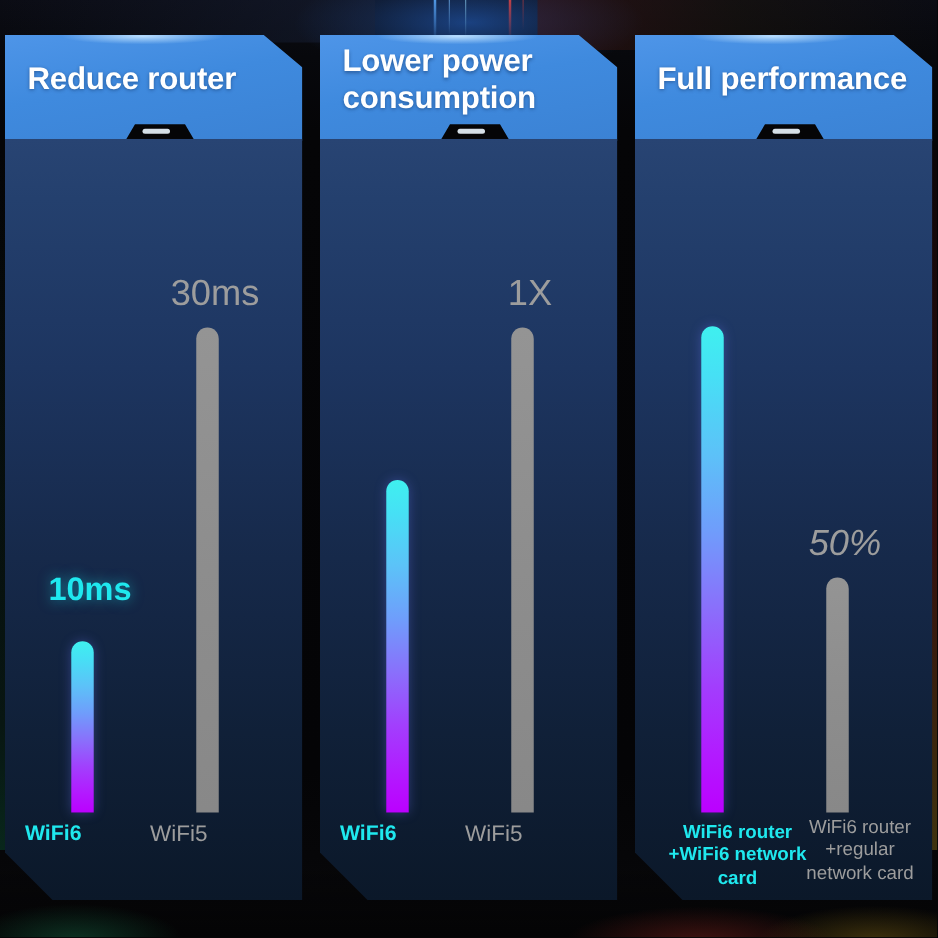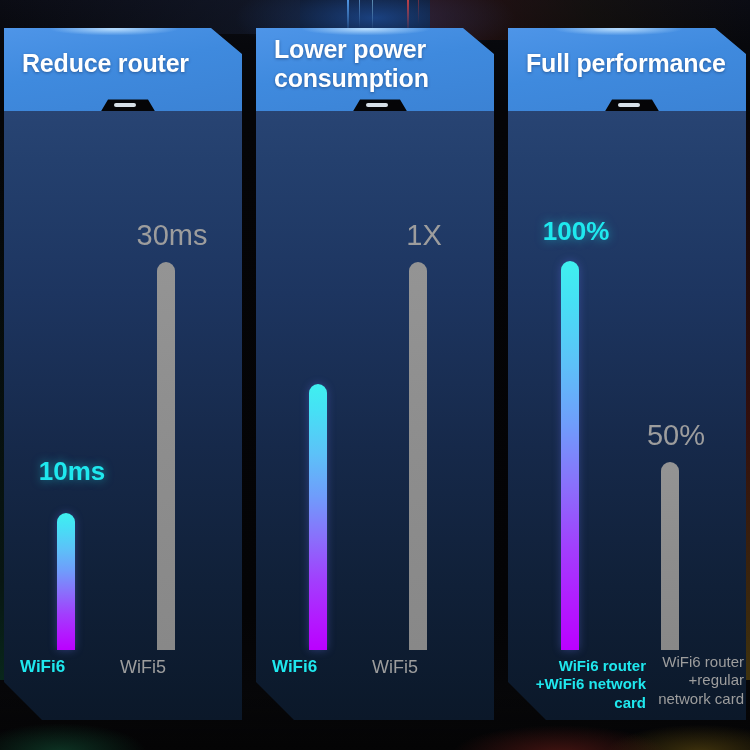--- a/index.html
+++ b/index.html
@@ -184,21 +184,21 @@
     color: #1fe8ee;
     font-size: 17px;
     font-weight: bold;
   }
   .bar-caption.muted {
     color: #9d9d9d;
     font-size: 18px;
     font-weight: normal;
   }
   
-  .bar-caption.multiline { text-align: right; left: 8px; width: 112px; font-size: 15px; line-height: 1.22; }
+  .bar-caption.multiline { text-align: center; left: 8px; width: 112px; font-size: 15px; line-height: 1.22; }
   .bar-caption.multiline.muted { left: 6px; }
 </style>
 </head>
 <body>
 
 <div id="stage">
 
   <div class="top-haze-left"></div>
   <div class="top-haze"></div>
   <div class="streak s-blue1"></div>
@@ -262,29 +262,28 @@
     <div class="card-head">
       <div class="head-gloss"></div>
       <div class="head-title">Full performance</div>
     </div>
     <div class="head-tick"></div>
     <div class="card-body"></div>
 
     <div class="bars">
 
       <div class="bar-col col-0">
-        <div class="bar-value accent" style="top:105px;">100%</div>
         <div class="bar accent" style="top:150px; height:389px;"></div>
         <div class="bar-caption accent multiline" style="top:546px;">WiFi6 router
 +WiFi6 network
 card</div>
       </div>
 
       <div class="bar-col col-1">
-        <div class="bar-value muted" style="top:308px;">50%</div>
+        <div class="bar-value muted" style="top:308px;font-style:italic;">50%</div>
         <div class="bar muted" style="top:351px; height:188px;"></div>
         <div class="bar-caption muted multiline" style="top:542px;">WiFi6 router
 +regular
 network card</div>
       </div>
     </div>
   </div>
 
 </div>
 

